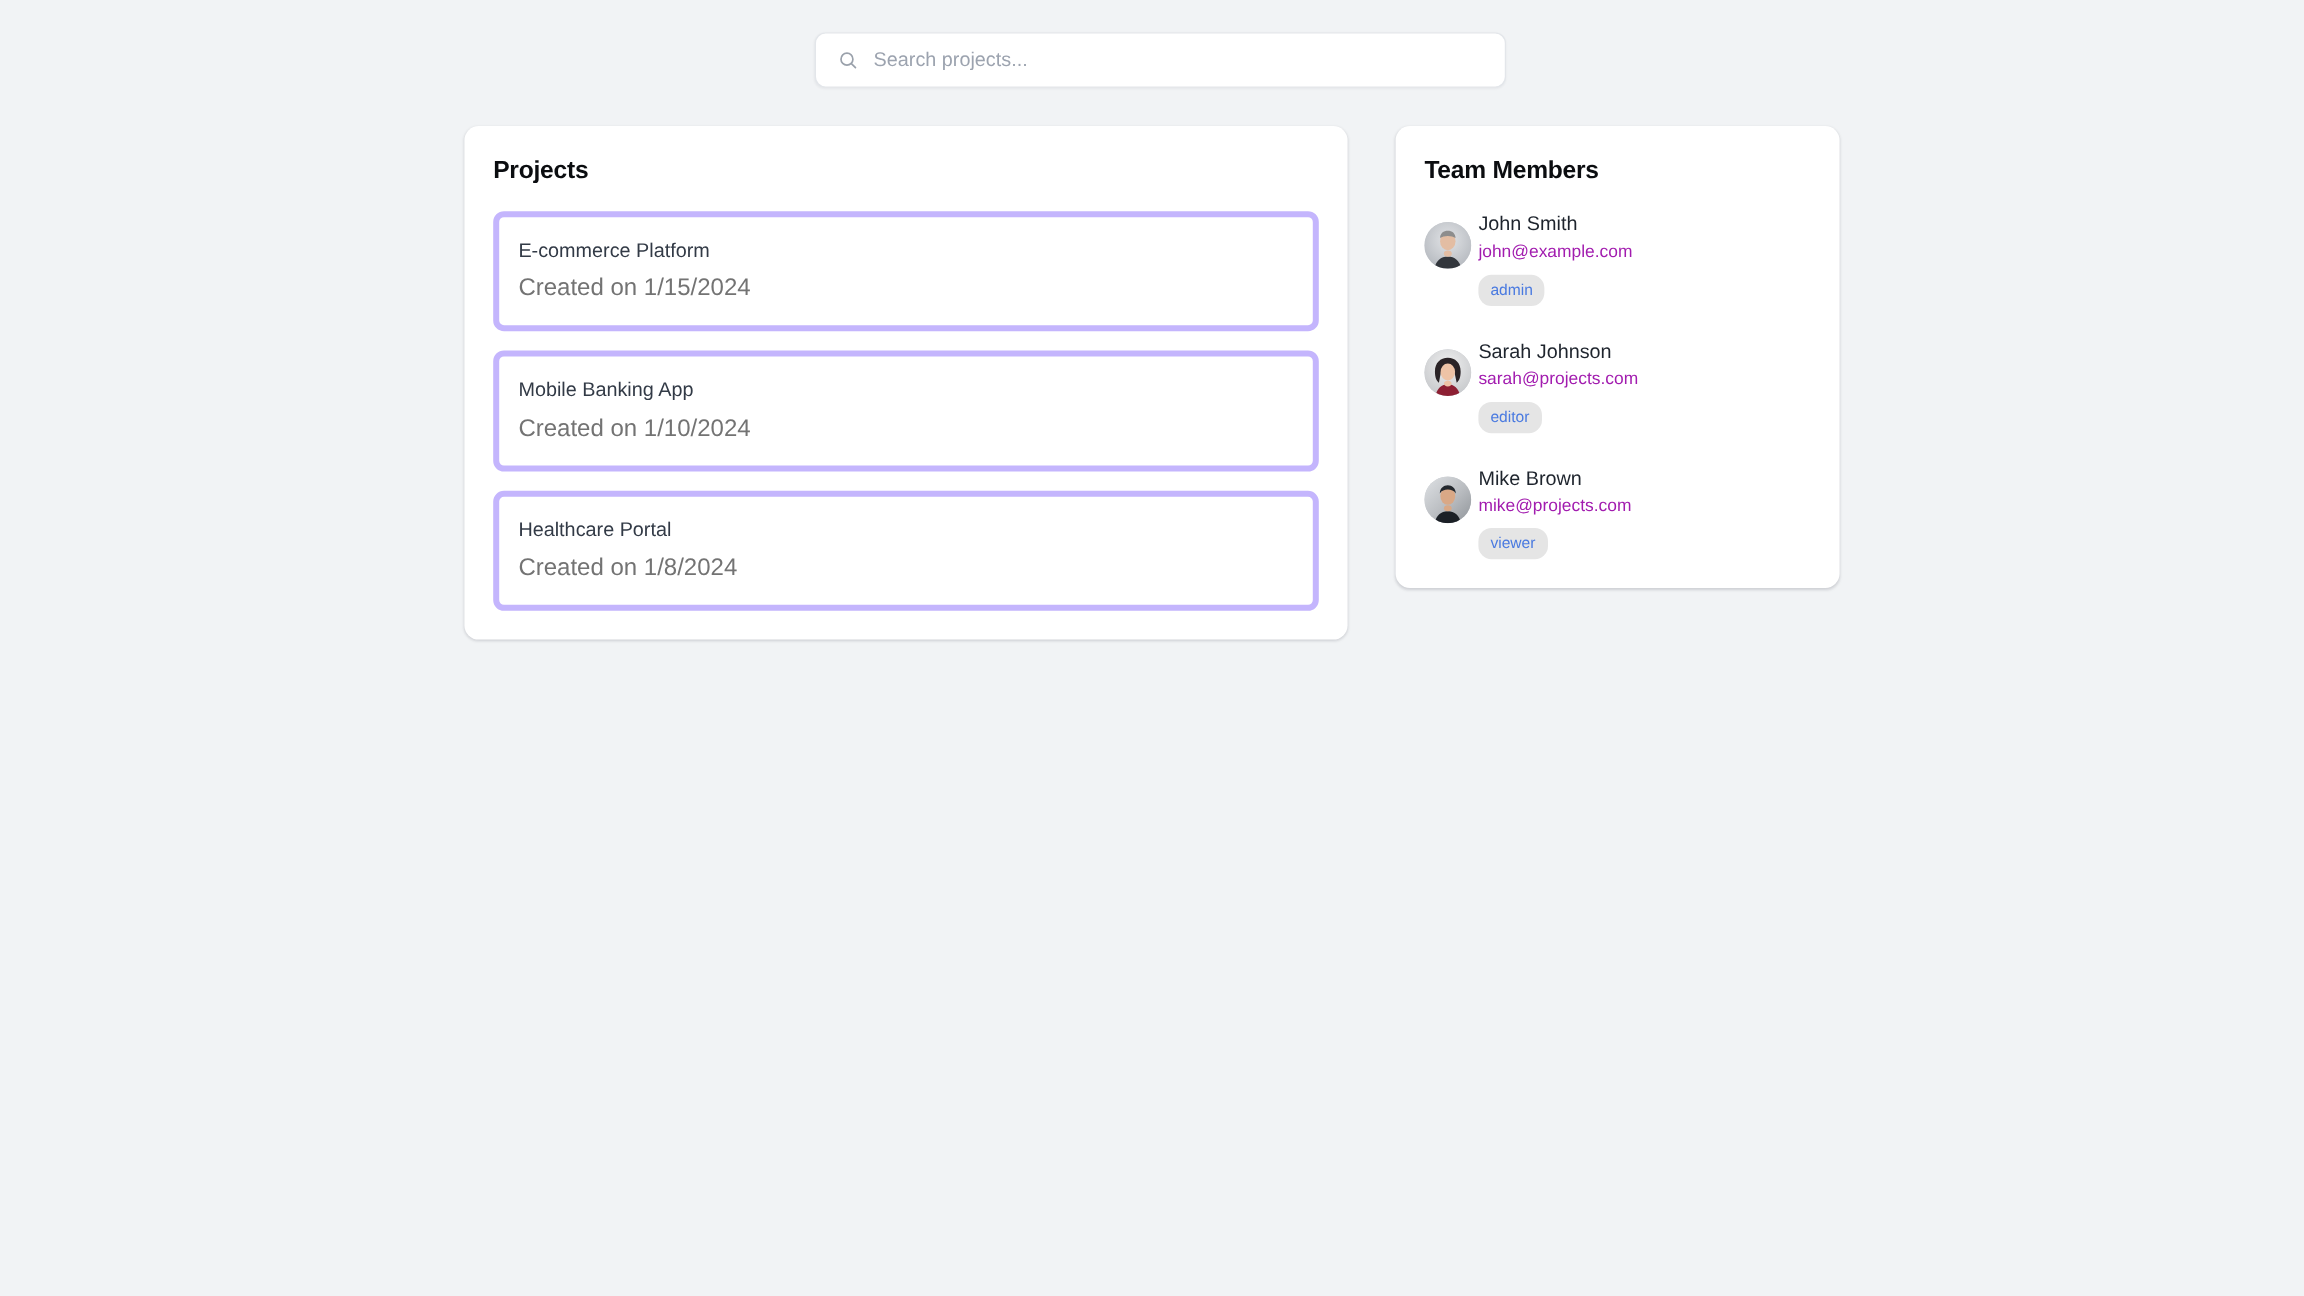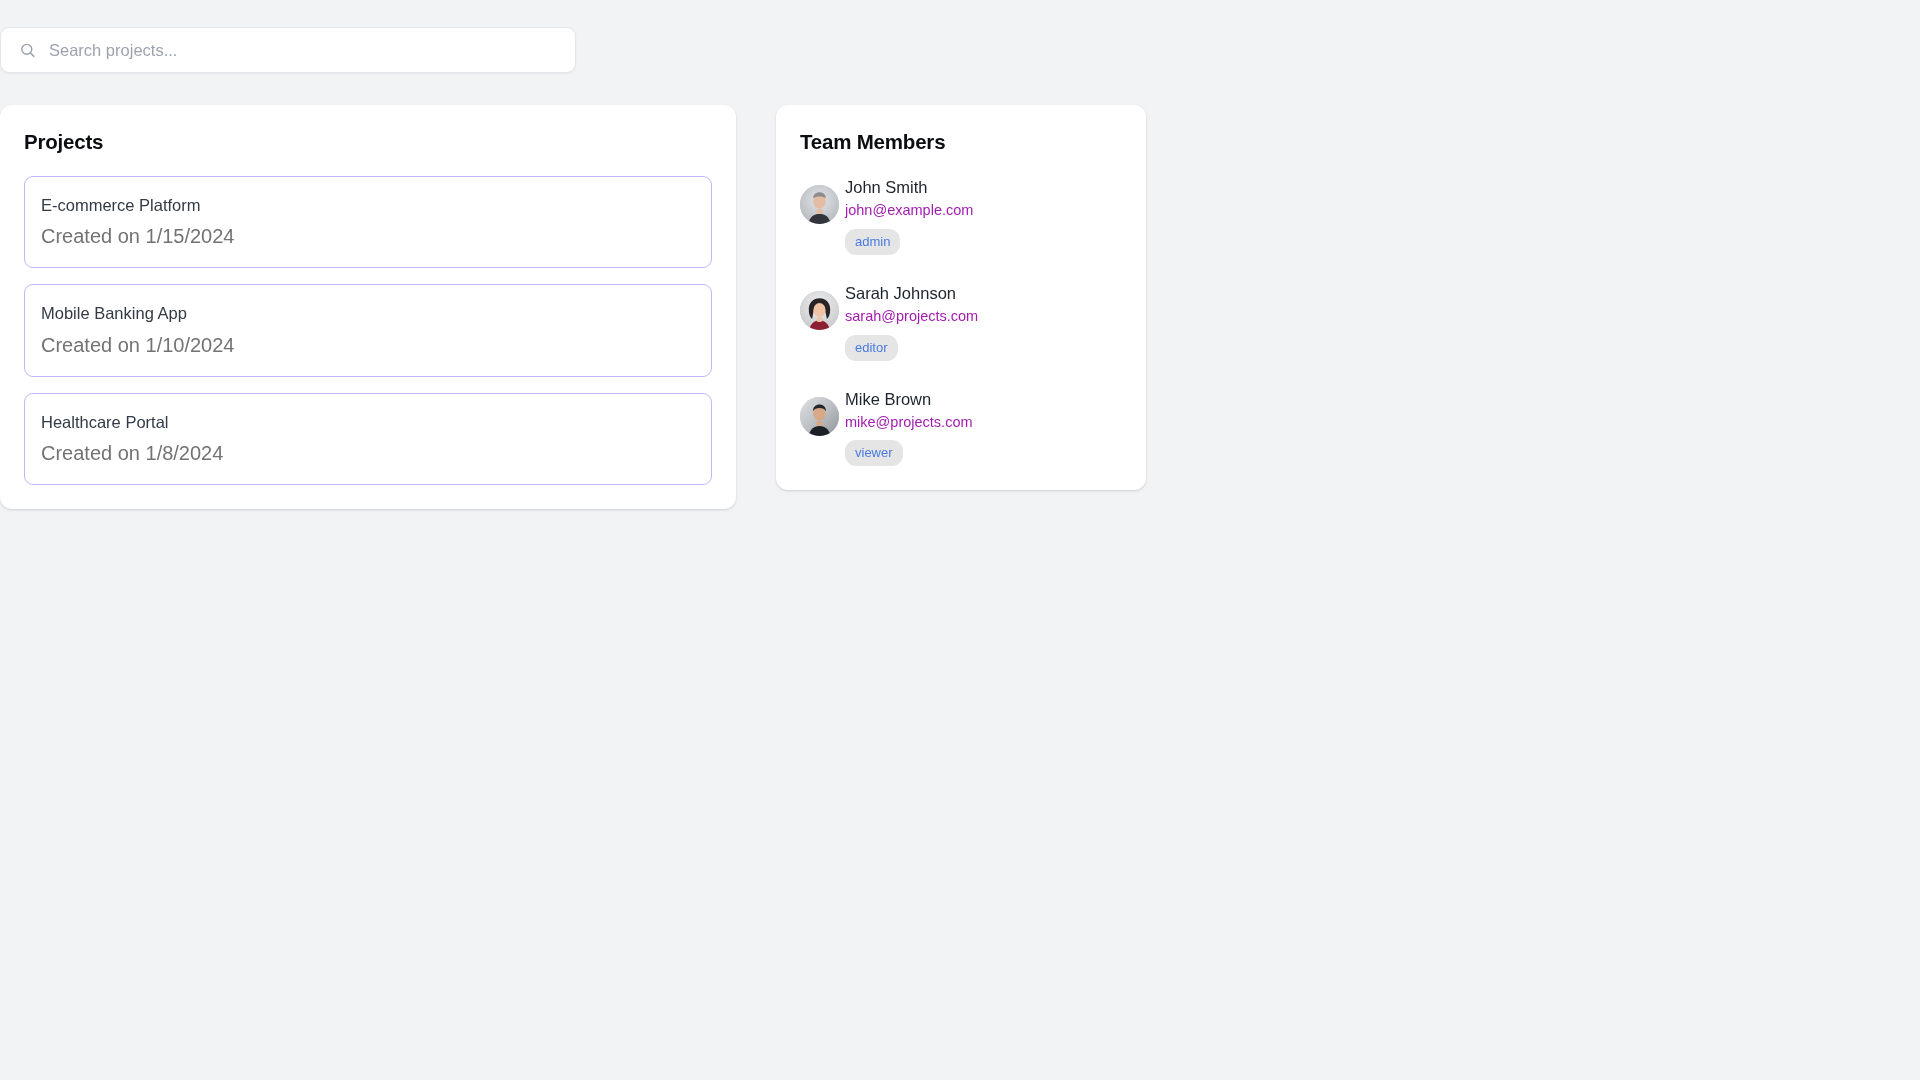--- a/index.html
+++ b/index.html
@@ -16,21 +16,23 @@
   .page {
     width: 1920px;
     height: 1080px;
     position: relative;
     padding-top: 27px;
   }
 
   
   .search-row {
     display: flex;
+    justify-content: center;
     margin-bottom: 32px;
+    padding-left: 14px;
   }
 
   .search-box {
     position: relative;
     width: 576px;
     height: 46px;
     background: #ffffff;
     border: 1px solid #e3e6ea;
     border-radius: 9px;
     box-shadow: 0 1px 2px rgba(16,24,40,0.05);
@@ -60,20 +62,21 @@
     font-family: "Liberation Sans", sans-serif;
     font-size: 16.5px;
     color: #1f2937;
     border-radius: 9px;
   }
   .search-input::placeholder { color: #9ca3af; }
 
   
   .columns {
     display: flex;
+    justify-content: center;
     align-items: flex-start;
     gap: 40px;
   }
 
   .card {
     background: #ffffff;
     border-radius: 12px;
     box-shadow: 0 1px 3px rgba(16,24,40,0.10), 0 1px 2px rgba(16,24,40,0.06);
   }
 
@@ -92,21 +95,21 @@
     font-weight: bold;
     color: #0b0d10;
     letter-spacing: -0.2px;
     margin-bottom: 22px;
   }
 
   
   .project-list { display: flex; flex-direction: column; gap: 16px; }
 
   .project-item {
-    border: 1px solid #c4b5fd;
+    border: 5px solid #c4b5fd;
     border-radius: 9px;
     padding: 17px 16px 18px 16px;
     background: #ffffff;
     cursor: pointer;
   }
 
   .project-name {
     font-size: 16.5px;
     color: #323a46;
     line-height: 1.35;

